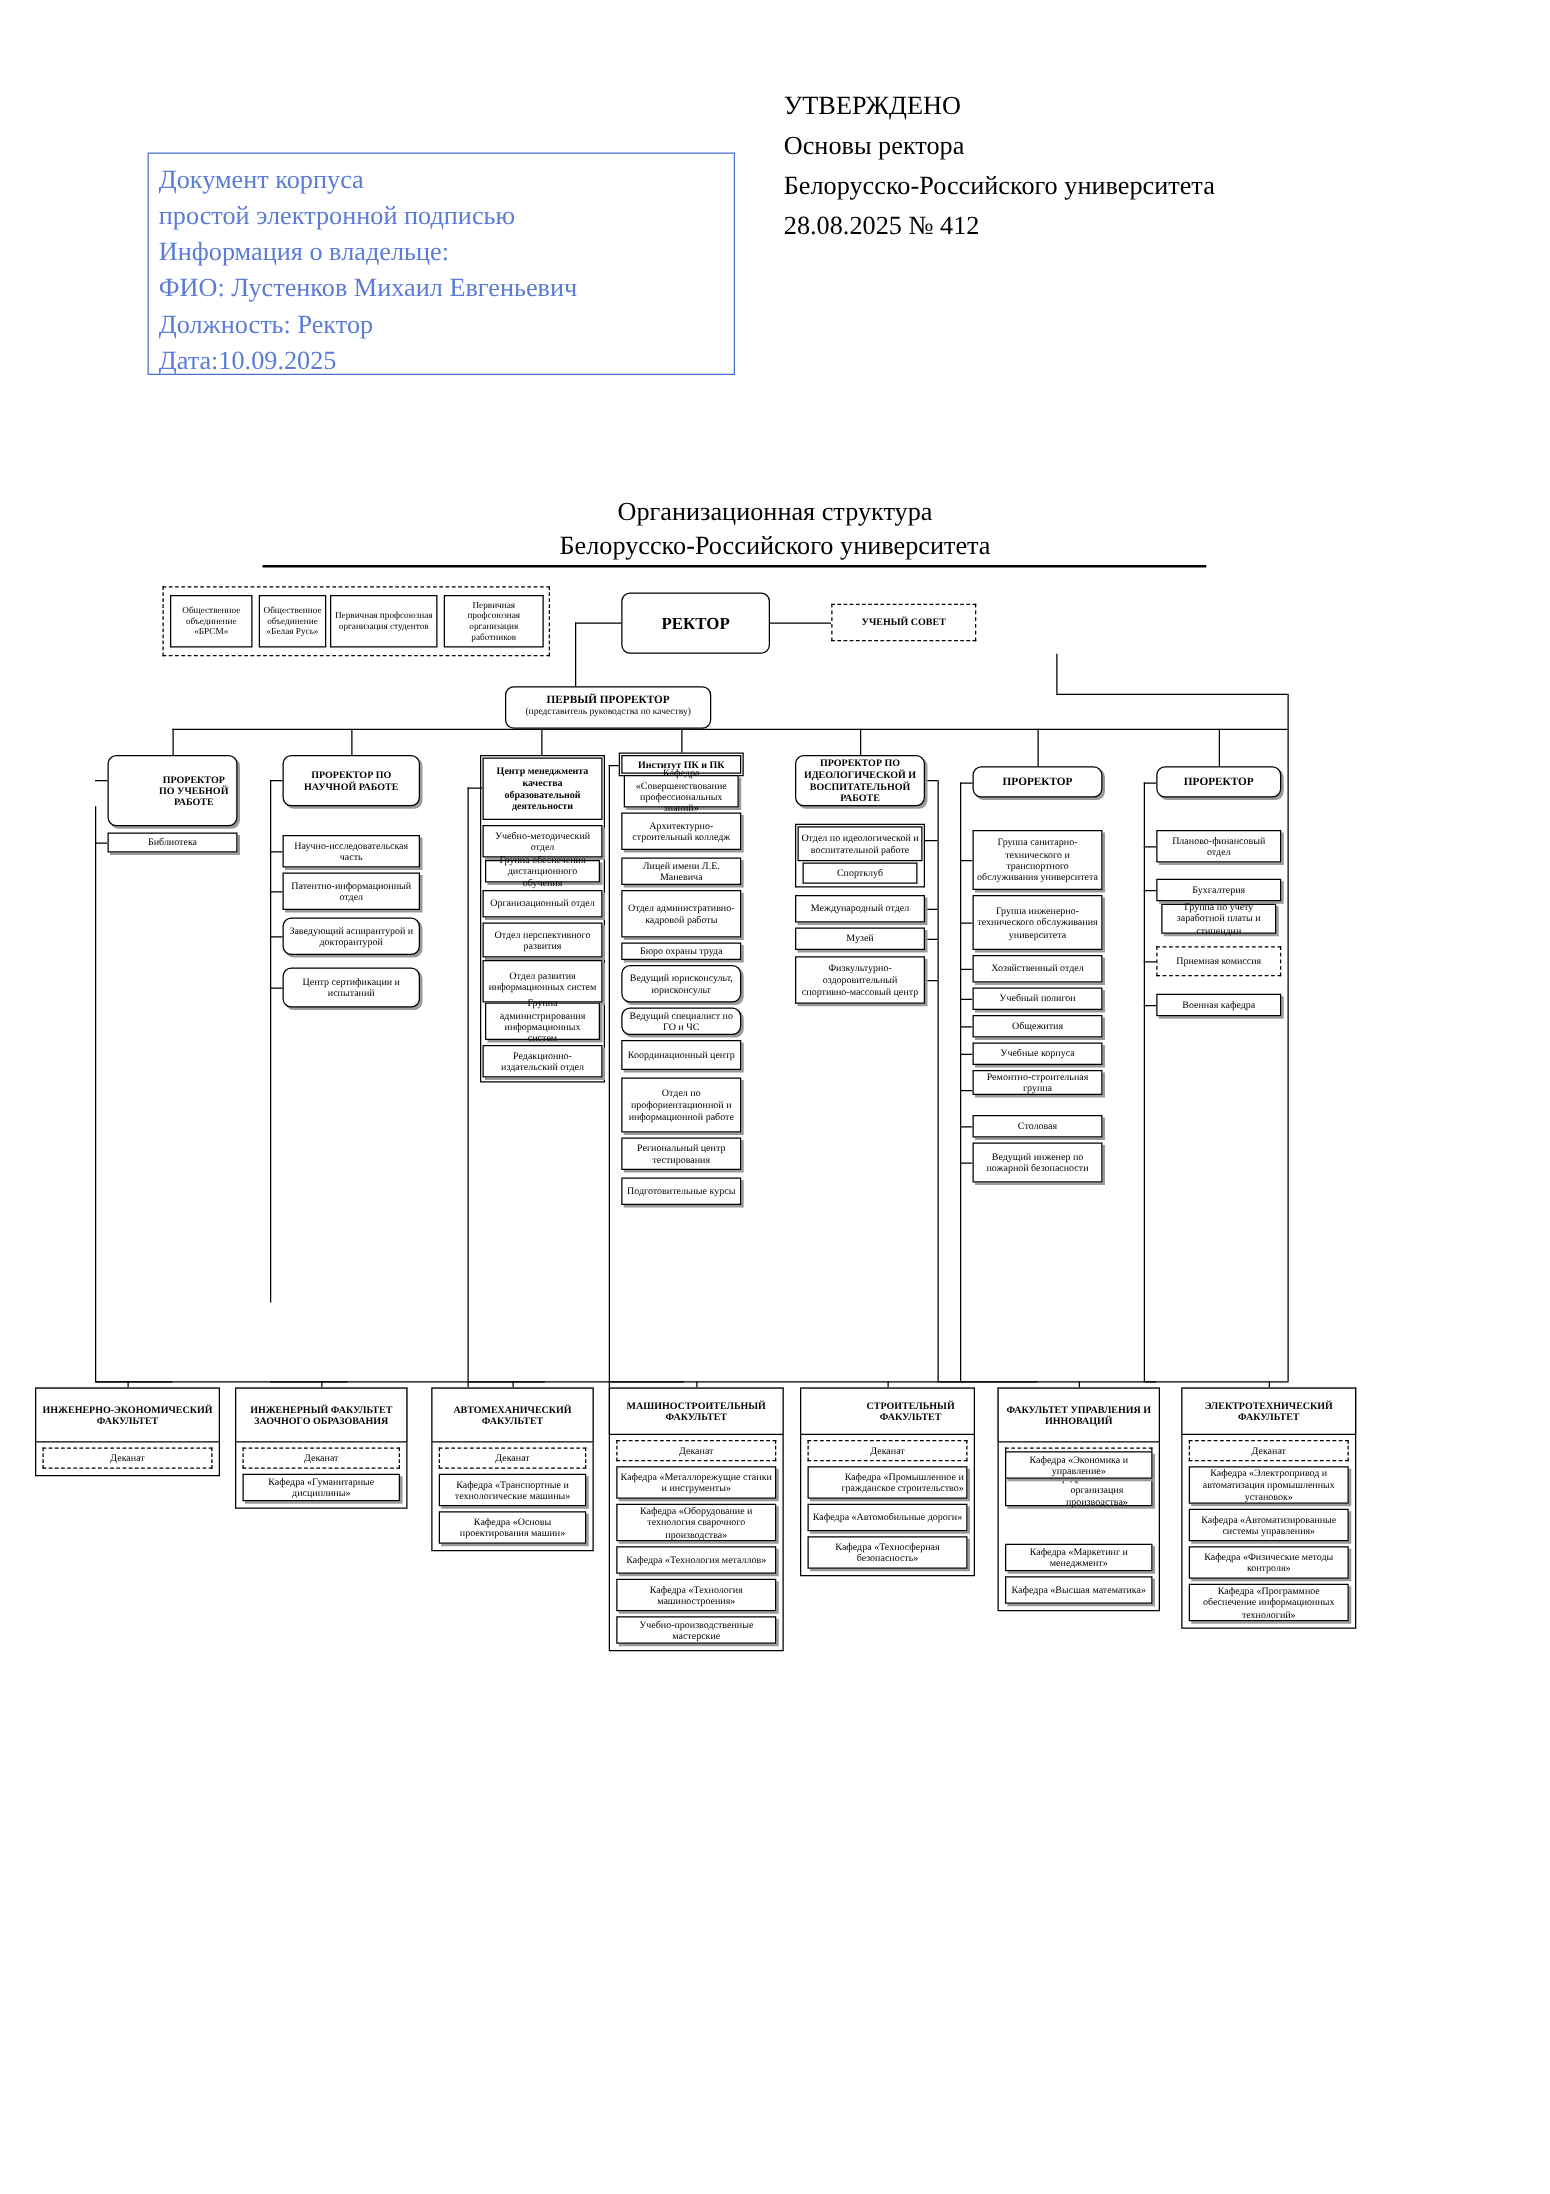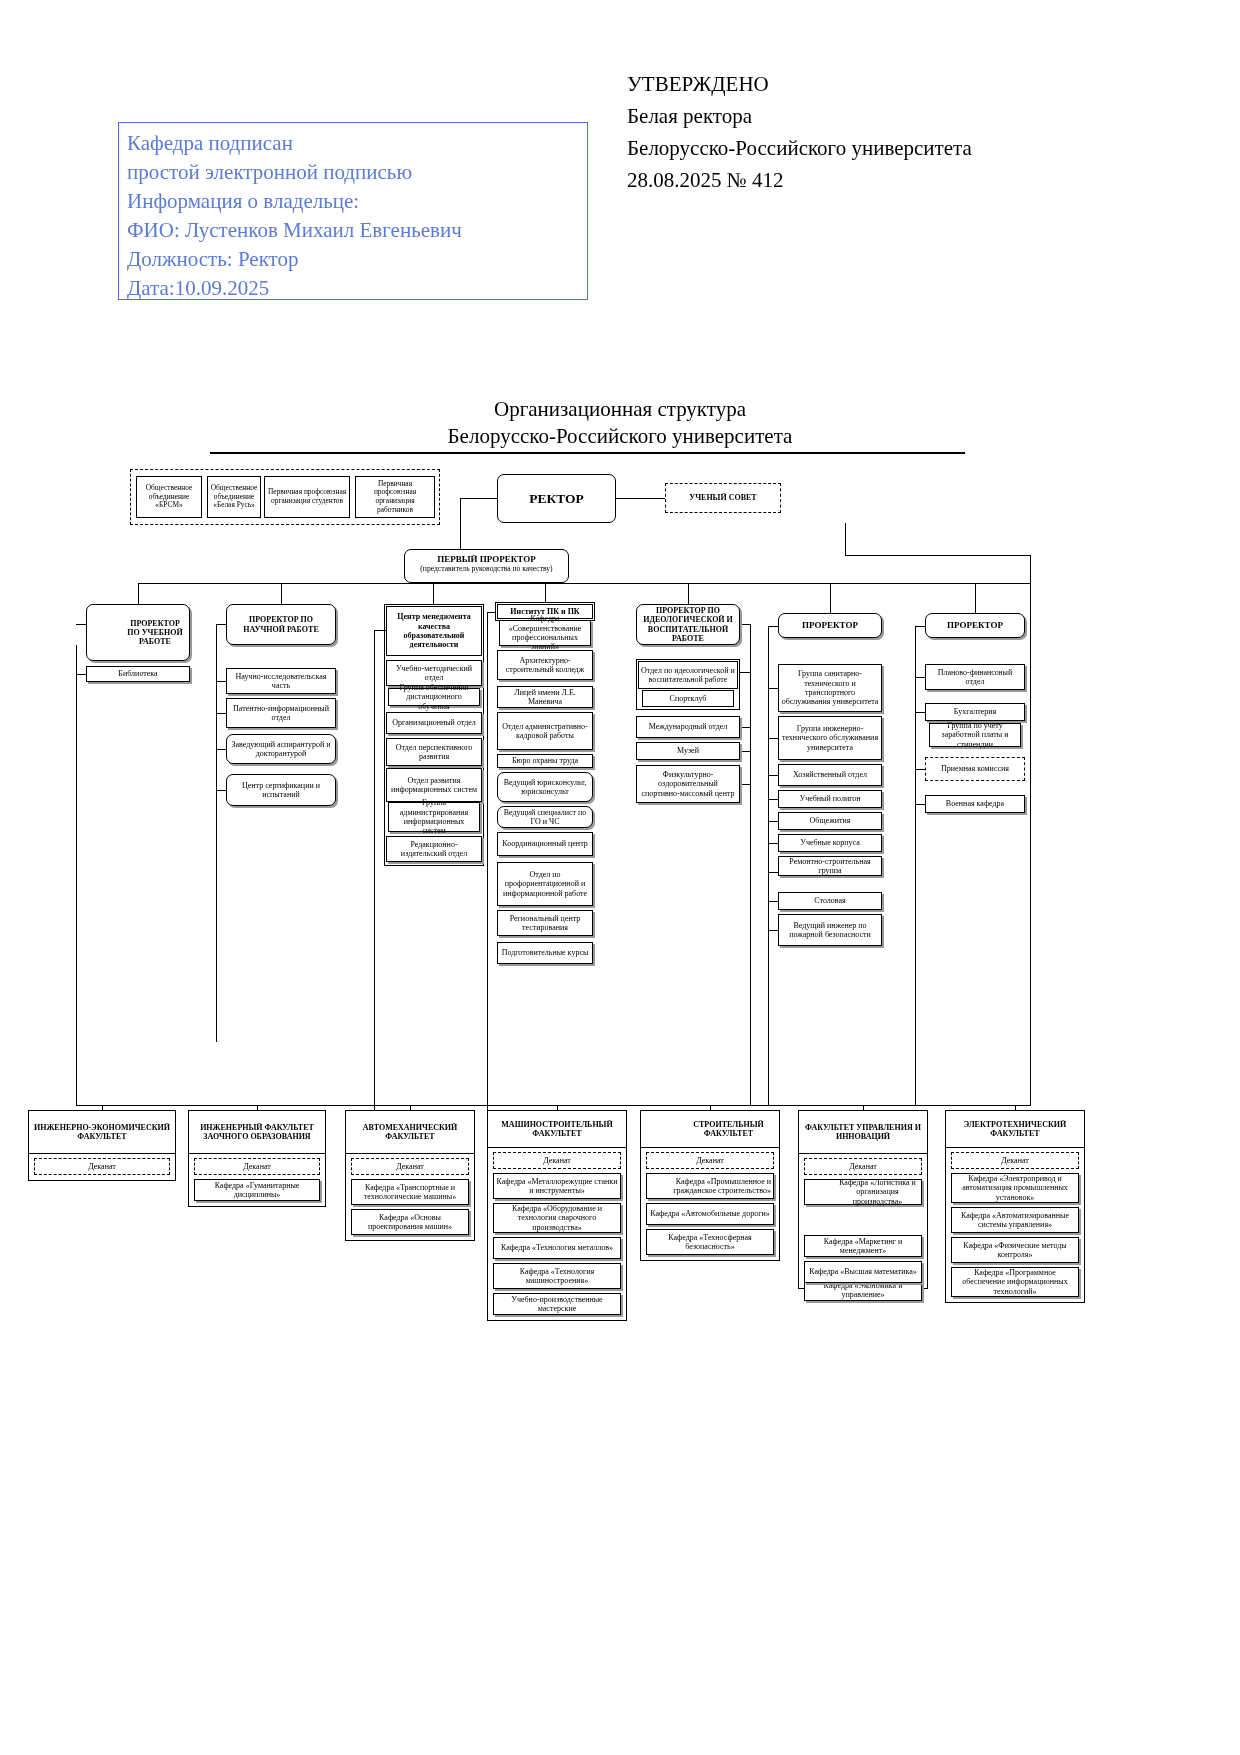--- a/index.html
+++ b/index.html
@@ -33,31 +33,31 @@
   .ln{position:absolute;background:#6f6f6f;z-index:2;}
   .ln.blk{background:#000;}
   .wrapbx{position:absolute;box-sizing:border-box;border:1.6px solid #000;background:#fff;z-index:2;}
 </style>
 </head>
 <body>
 
 <div class="page">
 
   <div class="sig-box">
-    <div>Кафедра подписан</div>
+    <div>Документ корпуса</div>
     <div>простой электронной подписью</div>
     <div>Информация о владельце:</div>
     <div>ФИО: Лустенков Михаил Евгеньевич</div>
     <div>Должность: Ректор</div>
     <div>Дата:10.09.2025</div>
   </div>
 
   <div class="approve">
     <div>УТВЕРЖДЕНО</div>
-    <div>Белая ректора</div>
+    <div>Основы ректора</div>
     <div>Белорусско-Российского университета</div>
     <div>28.08.2025 № 412</div>
   </div>
 
   <div class="title">
     <div>Организационная структура</div>
     <div>Белорусско-Российского университета</div>
   </div>
   <div class="title-rule"></div>
 
@@ -210,21 +210,21 @@
       <div class="bx f8 bold b2" style="left: 640px; top: 1110px; width: 140px; height: 38px; padding-left: 39px;">СТРОИТЕЛЬНЫЙ ФАКУЛЬТЕТ</div>
       <div class="bx f8 dash" style="left: 646px; top: 1152px; width: 128px; height: 17px;">Деканат</div>
       <div class="bx f8 sh" style="left: 646px; top: 1173px; width: 128px; height: 26px; text-align: right;">Кафедра «Промышленное и гражданское строительство»</div>
       <div class="bx f8 sh" style="left: 646px; top: 1203px; width: 128px; height: 22px;">Кафедра «Автомобильные дороги»</div>
       <div class="bx f8 sh" style="left: 646px; top: 1229px; width: 128px; height: 26px;">Кафедра «Техносферная безопасность»</div>
       <div class="wrapbx" style="left: 640px; top: 1110px; width: 140px; height: 151px;"></div>
       <div class="ln blk" style="left: 710px; top: 1105px; width: 1px; height: 5px;"></div>
       <div class="bx f8 bold b2" style="left: 798px; top: 1110px; width: 130px; height: 44px;">ФАКУЛЬТЕТ УПРАВЛЕНИЯ И ИННОВАЦИЙ</div>
       <div class="bx f8 dash" style="left: 804px; top: 1158px; width: 118px; height: 17px;">Деканат</div>
       <div class="bx f8 sh" style="left: 804px; top: 1179px; width: 118px; height: 26px; padding-left: 31px;">Кафедра «Логистика и организация производства»</div>
-      <div class="bx f8 sh" style="left: 804px; top: 1279px; width: 118px; height: 22px;">Кафедра «Экономика и управление»</div>
+      <div class="bx f8 sh" style="left: 804px; top: 1161px; width: 118px; height: 22px;">Кафедра «Экономика и управление»</div>
       <div class="bx f8 sh" style="left: 804px; top: 1235px; width: 118px; height: 22px;">Кафедра «Маркетинг и менеджмент»</div>
       <div class="bx f8 sh" style="left: 804px; top: 1261px; width: 118px; height: 22px;">Кафедра «Высшая математика»</div>
       <div class="wrapbx" style="left: 798px; top: 1110px; width: 130px; height: 179px;"></div>
       <div class="ln blk" style="left: 863px; top: 1105px; width: 1px; height: 5px;"></div>
       <div class="bx f8 bold b2" style="left: 945px; top: 1110px; width: 140px; height: 38px;">ЭЛЕКТРОТЕХНИЧЕСКИЙ ФАКУЛЬТЕТ</div>
       <div class="bx f8 dash" style="left: 951px; top: 1152px; width: 128px; height: 17px;">Деканат</div>
       <div class="bx f8 sh" style="left: 951px; top: 1173px; width: 128px; height: 30px;">Кафедра «Электропривод и автоматизация промышленных установок»</div>
       <div class="bx f8 sh" style="left: 951px; top: 1207px; width: 128px; height: 26px;">Кафедра «Автоматизированные системы управления»</div>
       <div class="bx f8 sh" style="left: 951px; top: 1237px; width: 128px; height: 26px;">Кафедра «Физические методы контроля»</div>
       <div class="bx f8 sh" style="left: 951px; top: 1267px; width: 128px; height: 30px;">Кафедра «Программное обеспечение информационных технологий»</div>

